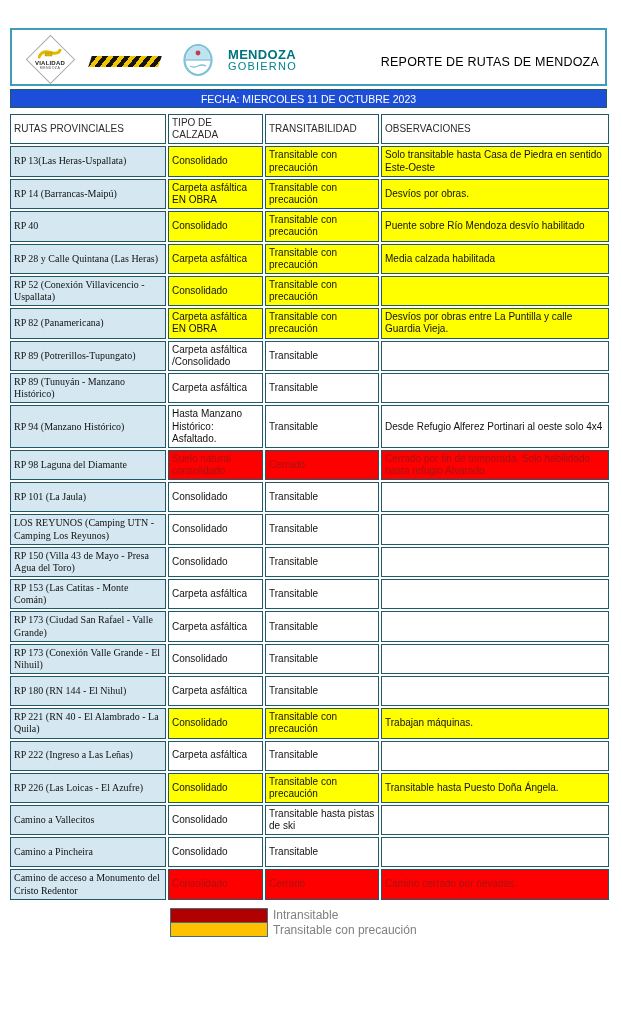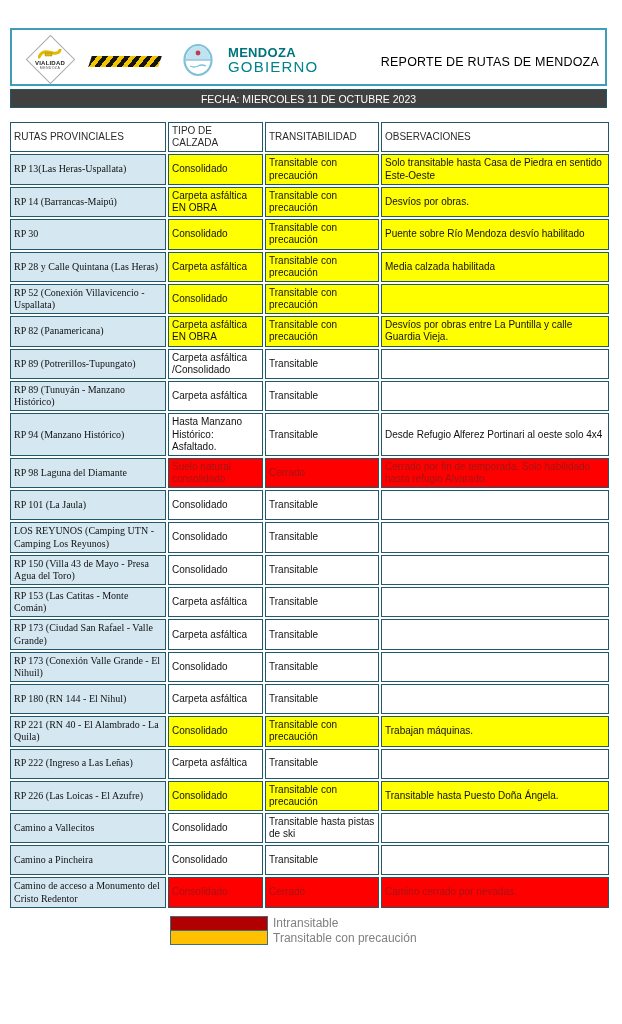--- a/index.html
+++ b/index.html
@@ -41,42 +41,42 @@
   .v-sub { font-size:3.5px; color:#555; letter-spacing:.4px; }
   .hazard {
     width:70px; height:11px; margin-top:4px;
     background:repeating-linear-gradient(115deg,#141414 0 5px,#F2C500 5px 10px);
     transform:skewX(-18deg);
     flex:0 0 auto;
   }
   .crest { flex:0 0 auto; margin-left:8px; margin-top:2px; }
   .gob-text { line-height:1.02; margin-top:2px; }
   .gob-l1 { font-size:13px; font-weight:bold; color:#00747E; letter-spacing:.3px; }
-  .gob-l2 { font-size:15px; color:#00838C; letter-spacing:1.2px; }
+  .gob-l2 { font-size:11px; color:#00838C; letter-spacing:1.2px; }
   .report-title {
     position:absolute; right:6px; bottom:15px;
     font-size:12.5px; color:#000000; letter-spacing:.2px;
   }
   
   .date-bar {
     margin-top:3px;
-    background:#404040;
+    background:#1d4ed8;
     border:1px solid #215968;
     color:#fff;
     font-size:10.5px;
     text-align:center;
     padding:3px 0 2px 0;
   }
   
   table.routes {
     width:100%;
     border-collapse:separate;
     border-spacing:2px;
     margin-left:-2px;
-    margin-top:12px;
+    margin-top:4px;
     table-layout:fixed;
   }
   col.c1 { width:156px; } col.c2 { width:95px; }
   col.c3 { width:114px; } col.c4 { width:228px; }
   th, td {
     border:1px solid #215968;
     font-size:10px;
     font-weight:normal;
     text-align:left;
     vertical-align:middle;
@@ -161,21 +161,21 @@
           <td class="col-transit">Transitable con precaución</td>
           <td class="col-obs">Solo transitable hasta Casa de Piedra en sentido Este-Oeste</td>
         </tr>
         <tr class="status-caution">
           <td class="col-ruta">RP 14 (Barrancas-Maipú)</td>
           <td class="col-calzada">Carpeta asfáltica EN OBRA</td>
           <td class="col-transit">Transitable con precaución</td>
           <td class="col-obs">Desvíos por obras.</td>
         </tr>
         <tr class="status-caution">
-          <td class="col-ruta">RP 30</td>
+          <td class="col-ruta">RP 40</td>
           <td class="col-calzada">Consolidado</td>
           <td class="col-transit">Transitable con precaución</td>
           <td class="col-obs">Puente sobre Río Mendoza desvío habilitado</td>
         </tr>
         <tr class="status-caution">
           <td class="col-ruta">RP 28  y Calle Quintana (Las Heras)</td>
           <td class="col-calzada">Carpeta asfáltica</td>
           <td class="col-transit">Transitable con precaución</td>
           <td class="col-obs">Media calzada habilitada</td>
         </tr>

